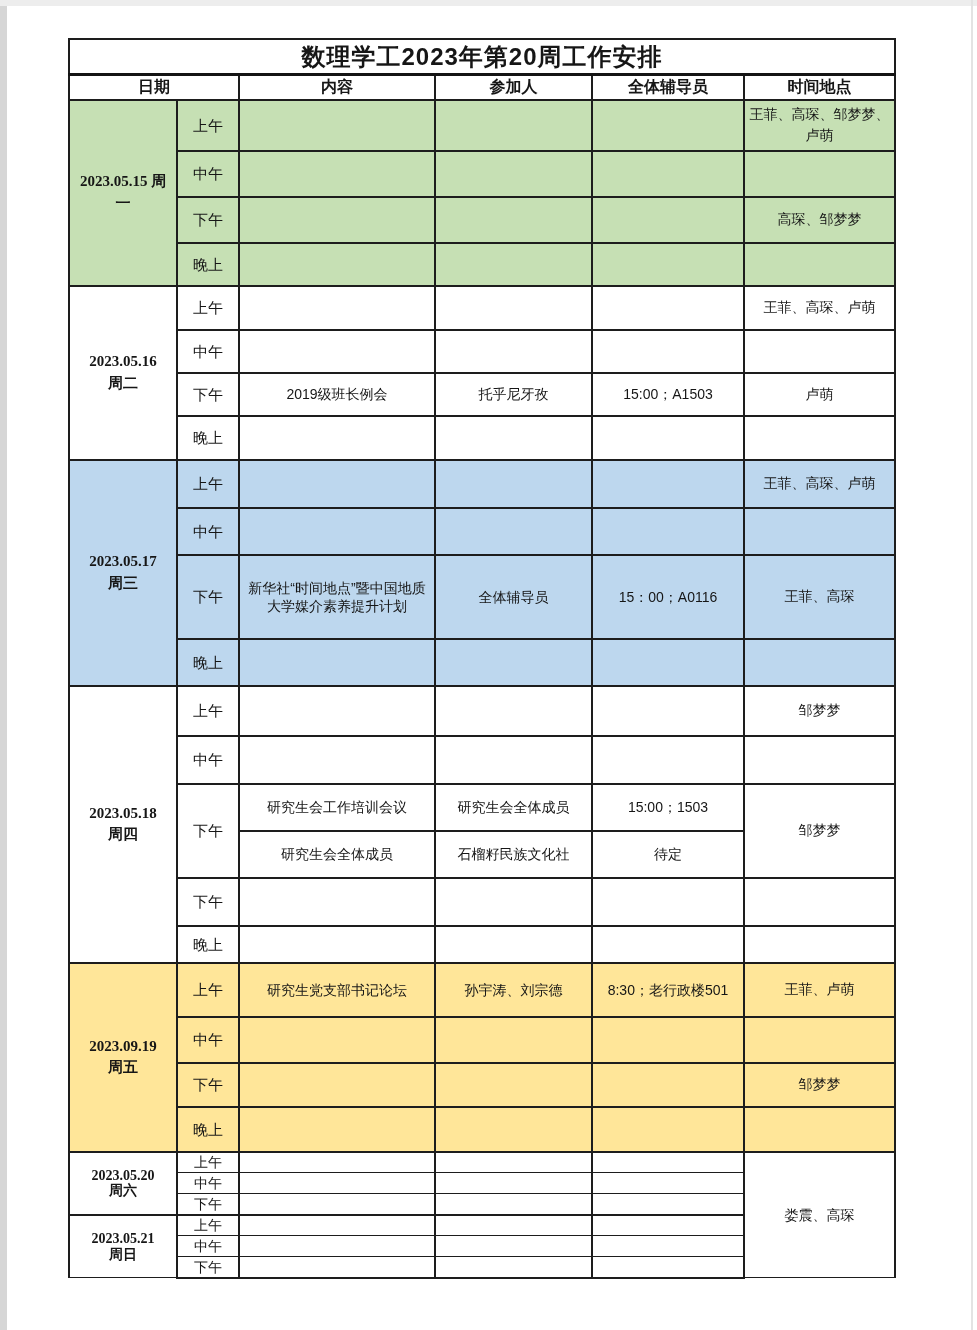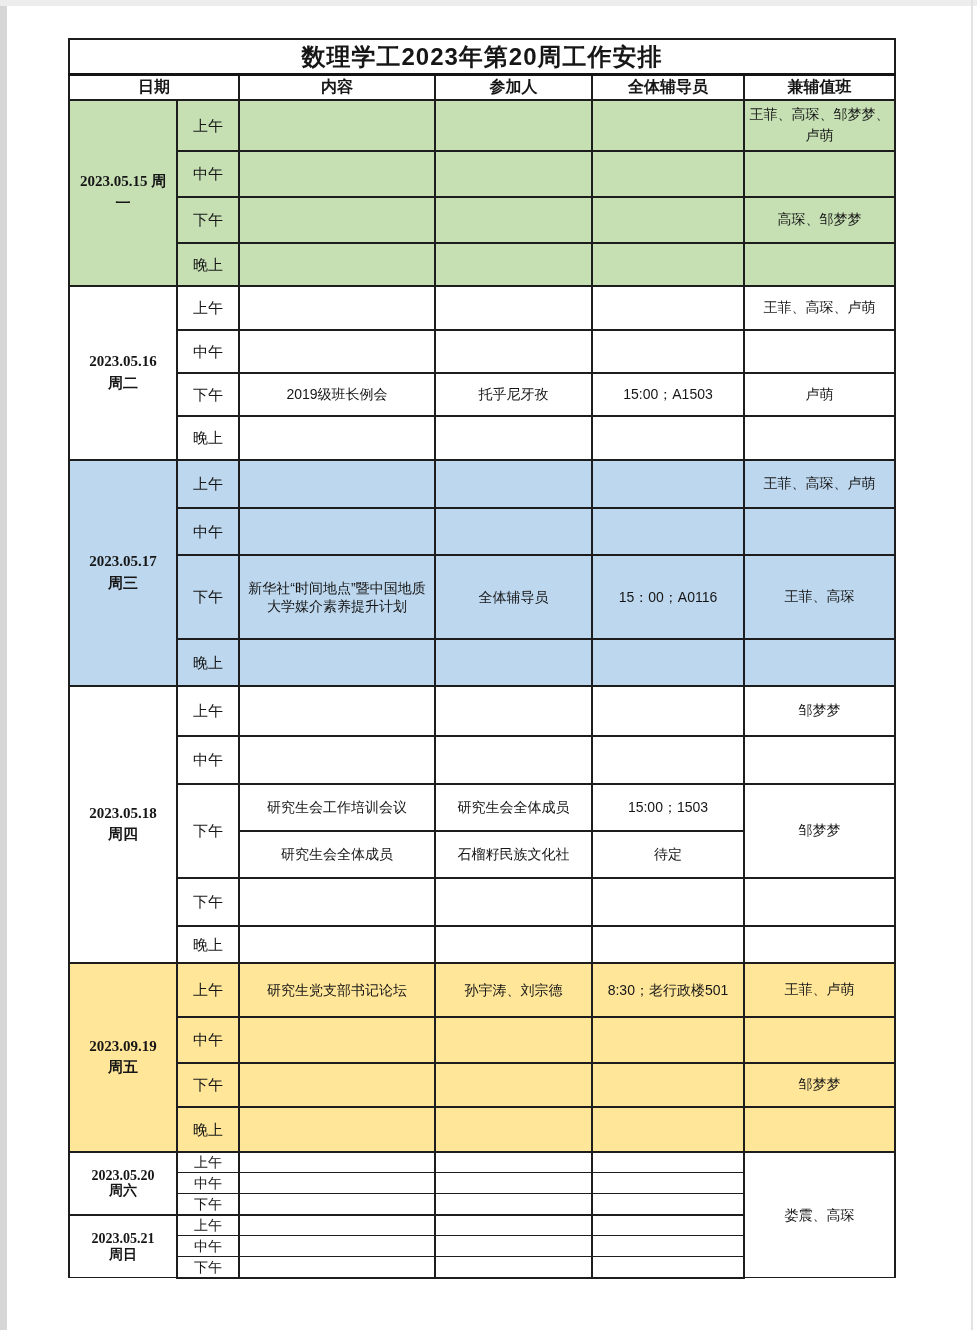--- a/index.html
+++ b/index.html
@@ -60,21 +60,21 @@
   <tbody>
         <tr class="title-row" style="height:33px">
     <td colspan="6">数理学工2023年第20周工作安排</td>
   </tr>
 
   <tr class="header-row" style="height:24px">
     <td colspan="2">日期</td>
     <td>内容</td>
     <td>参加人</td>
     <td>全体辅导员</td>
-    <td>兼辅值班</td>
+    <td>时间地点</td>
   </tr>
 
   <tr class="bg-green" style="height:51px">
     <td class="date" rowspan="4">2023.05.15 周一</td>
     <td class="timeslot">上午</td>
     <td></td>
     <td></td>
     <td></td>
     <td class="duty">王菲、高琛、邹梦梦、卢萌</td>
   </tr>

